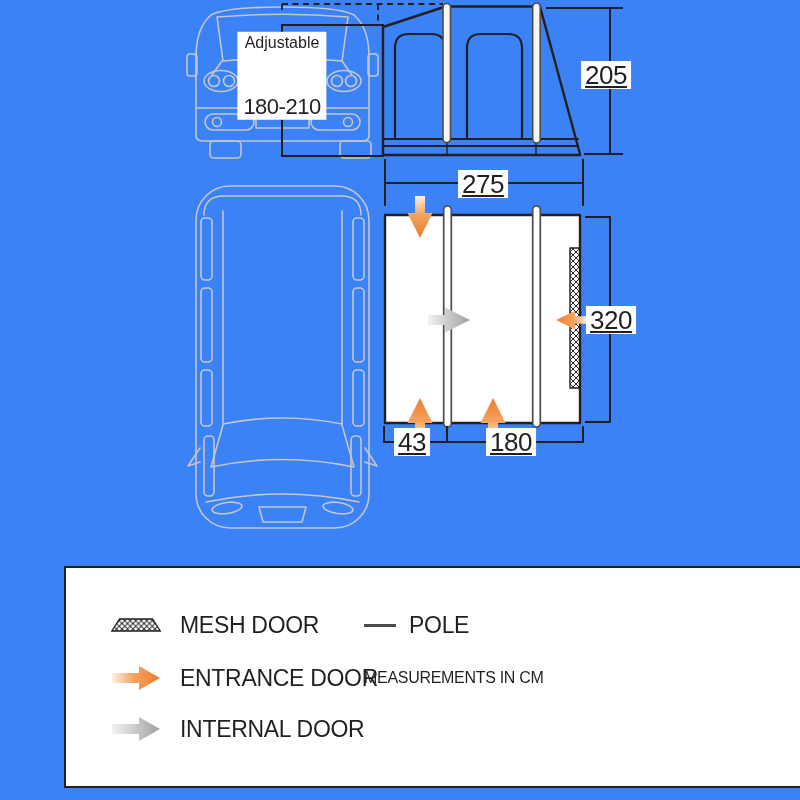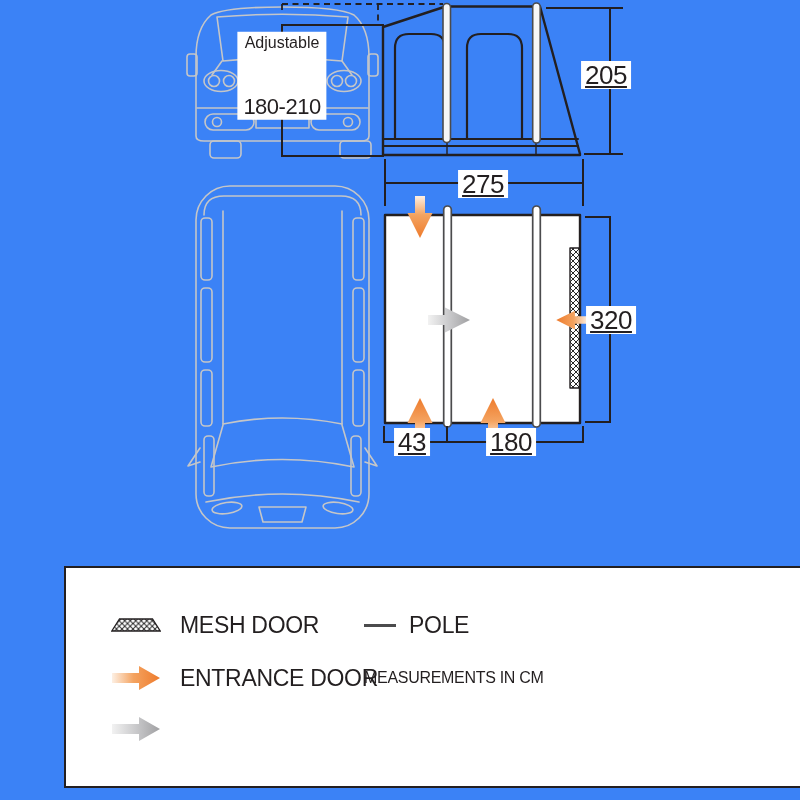--- a/index.html
+++ b/index.html
@@ -183,15 +183,16 @@
     <svg class="icon" style="left:45px;top:148px;" width="50" height="26" viewBox="0 0 50 26">
       <defs>
         <linearGradient id="gg2" x1="0" y1="0" x2="1" y2="0">
           <stop offset="0" stop-color="#f2f2f2"></stop>
           <stop offset="0.5" stop-color="#c9c9cb"></stop>
           <stop offset="1" stop-color="#a0a0a2"></stop>
         </linearGradient>
       </defs>
       <path d="M1,8 H28 V1 L49,13 L28,25 V18 H1 Z" fill="url(#gg2)"></path>
     </svg>
+    <div class="lg-label" style="left:114px;top:161px;">INTERNAL DOOR</div>
 
   </div>
 </div>
 
 </body></html>

